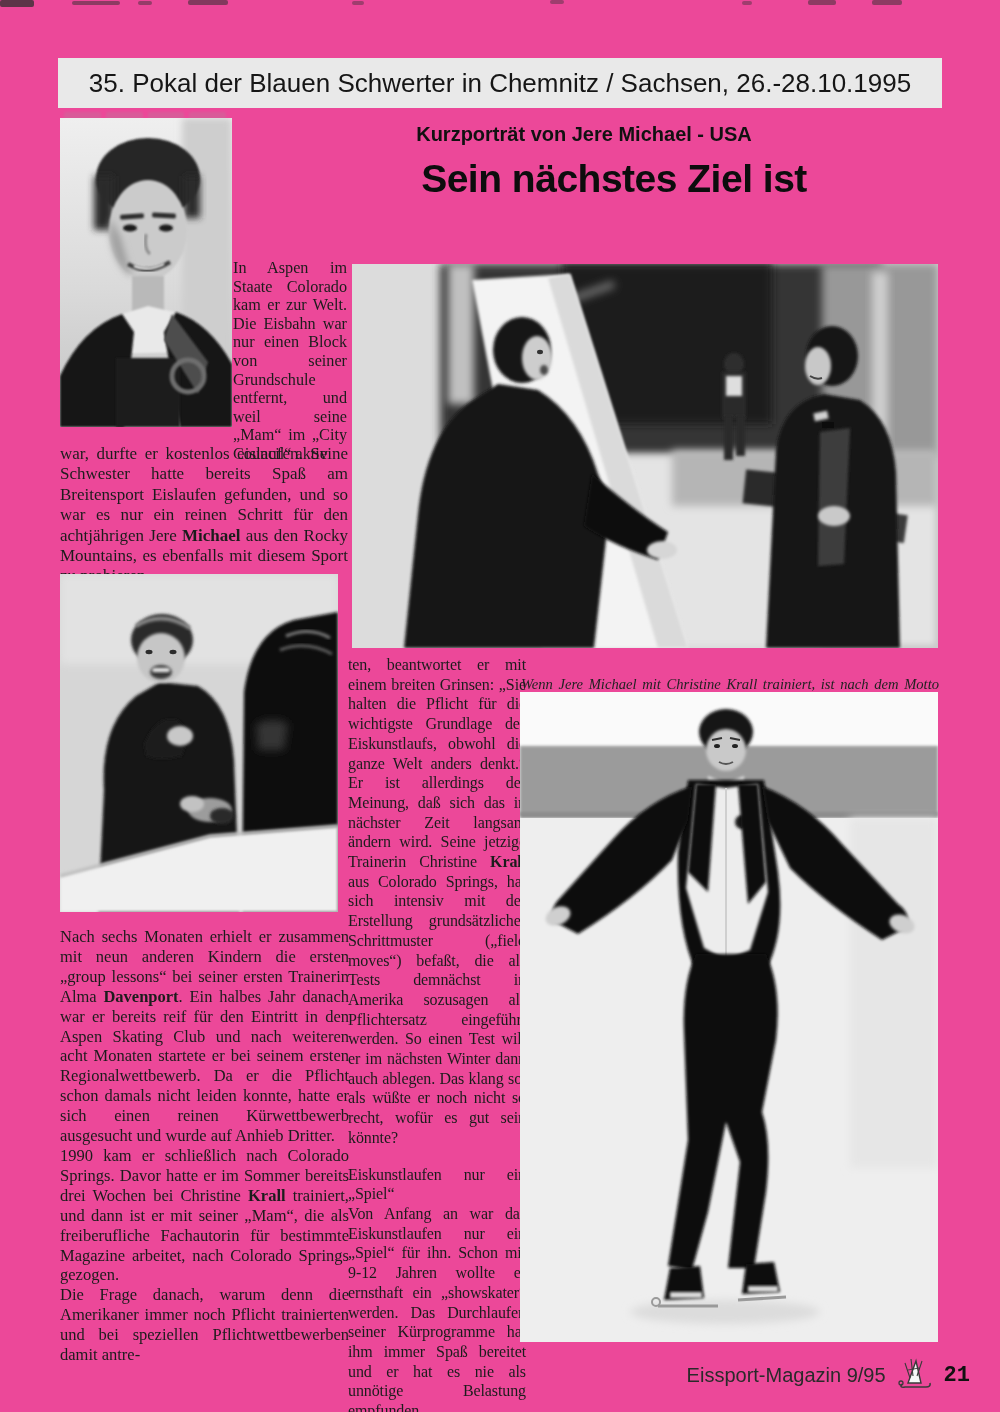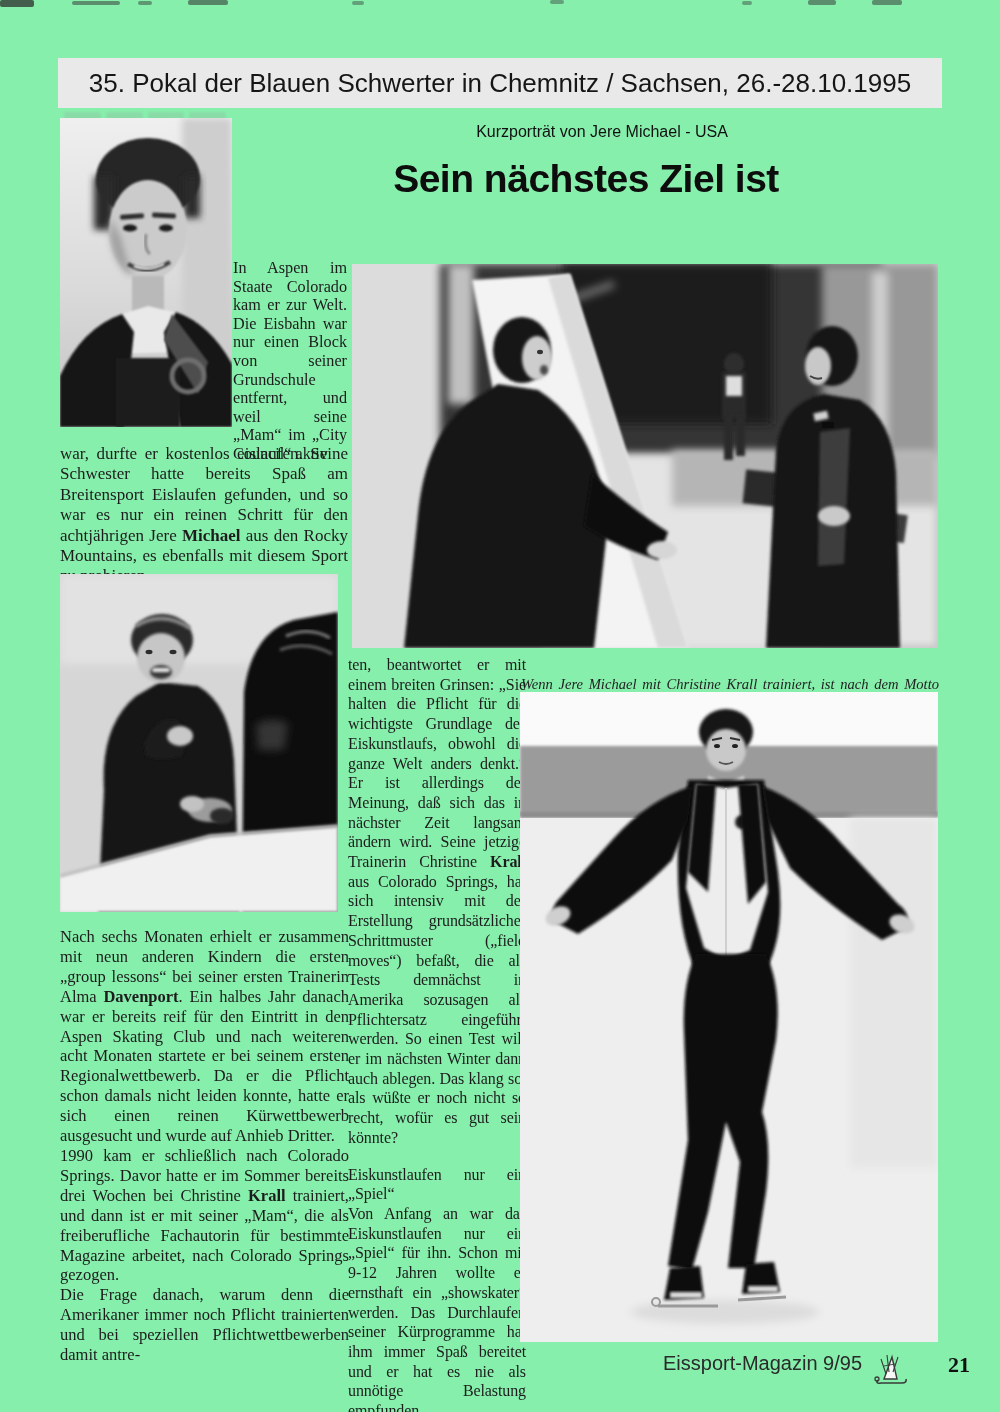--- a/index.html
+++ b/index.html
@@ -1,48 +1,48 @@
 <!DOCTYPE html>
 <html lang="de"><head>
 <meta charset="utf-8">
 <style>
   html,body{margin:0;padding:0;background:#ffffff;}
-  #page{position:relative;width:1000px;height:1412px;background:#86efac;overflow:hidden;
+  #page{position:relative;width:1000px;height:1412px;background:#ec4899;overflow:hidden;
         font-family:"Liberation Serif","DejaVu Serif",serif;color:#1d1d1d;}
   .abs{position:absolute;}
   
   #band{left:58px;top:58px;width:884px;height:50px;background:#e9e9e9;
         display:flex;align-items:center;justify-content:center;}
   #band .t{font-family:"Liberation Sans","DejaVu Sans",sans-serif;font-size:26px;color:#161616;}
   
-  #kicker{left:252px;top:123px;width:700px;text-align:center;
-          font-family:"Liberation Sans","DejaVu Sans",sans-serif;font-weight:normal;font-size:16px;color:#111;}
-  #headline{left:236px;top:156px;width:700px;text-align:center;
+  #kicker{left:234px;top:123px;width:700px;text-align:center;
+          font-family:"Liberation Sans","DejaVu Sans",sans-serif;font-weight:bold;font-size:20px;color:#111;}
+  #headline{left:264px;top:156px;width:700px;text-align:center;
             font-family:"Liberation Sans","DejaVu Sans",sans-serif;font-weight:bold;
             font-size:39px;line-height:45px;color:#0d0d0d;letter-spacing:-0.5px;}
   
   .ph{overflow:hidden;background:#d8d8d8;}
   .ph svg{display:block;}
   
   .body-txt{font-size:17px;line-height:20.4px;text-align:justify;color:#1c1c1c;}
   .body-txt p{margin:0;}
   #col-intro-narrow{left:233px;top:259px;width:114px;font-size:16.2px;line-height:18.6px;}
   #col-intro-cont{left:60px;top:444px;width:288px;}
   #col-left-lower{left:60px;top:927px;width:289px;font-size:16.5px;line-height:19.9px;}
   #col-mid{left:348px;top:655px;width:178px;font-size:16px;line-height:19.7px;letter-spacing:-0.1px;}
   #col-mid .gap{height:17px;}
   b{font-weight:bold;}
   
   #caption{left:521px;top:651px;width:418px;font-style:italic;font-size:14.6px;line-height:18px;
            text-align:justify;color:#222;margin-top:24px;}
   
-  #footer{left:640px;top:1352px;width:330px;height:46px;display:flex;
+  #footer{left:640px;top:1352px;width:330px;height:46px;display:flex;align-items:center;
           justify-content:flex-end;gap:10px;}
   #footer .mag{font-family:"Liberation Sans","DejaVu Sans",sans-serif;font-size:20px;color:#2a2a2a;}
-  #footer .pg{font-family:Liberation Serif, serif;font-size:22px;font-weight:bold;color:#111;margin-left:28px;}
+  #footer .pg{font-family:Liberation Mono, monospace;font-size:22px;font-weight:bold;color:#111;}
   
   .mark{position:absolute;background:#2e2e2e;border-radius:2px;}
   #ghost{left:64px;top:112px;width:162px;height:9px;display:flex;gap:5px;opacity:0.22;filter:blur(1px);}
   #ghost i{flex:1;background:#9a9a9a;border-radius:2px;}
 </style>
 </head>
 <body>
 
 <div id="page">
 

